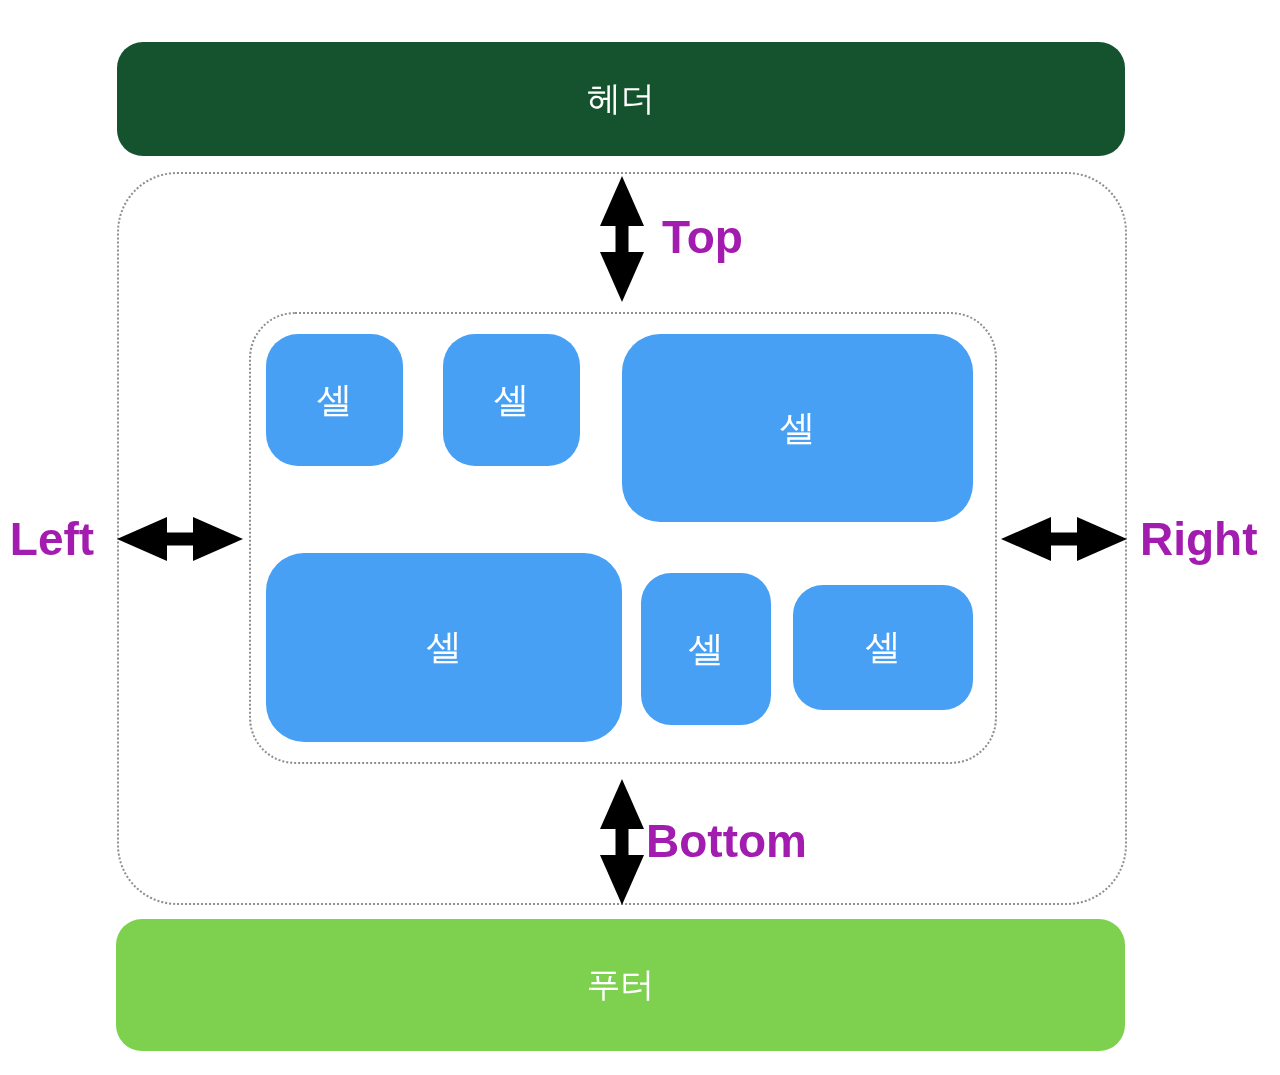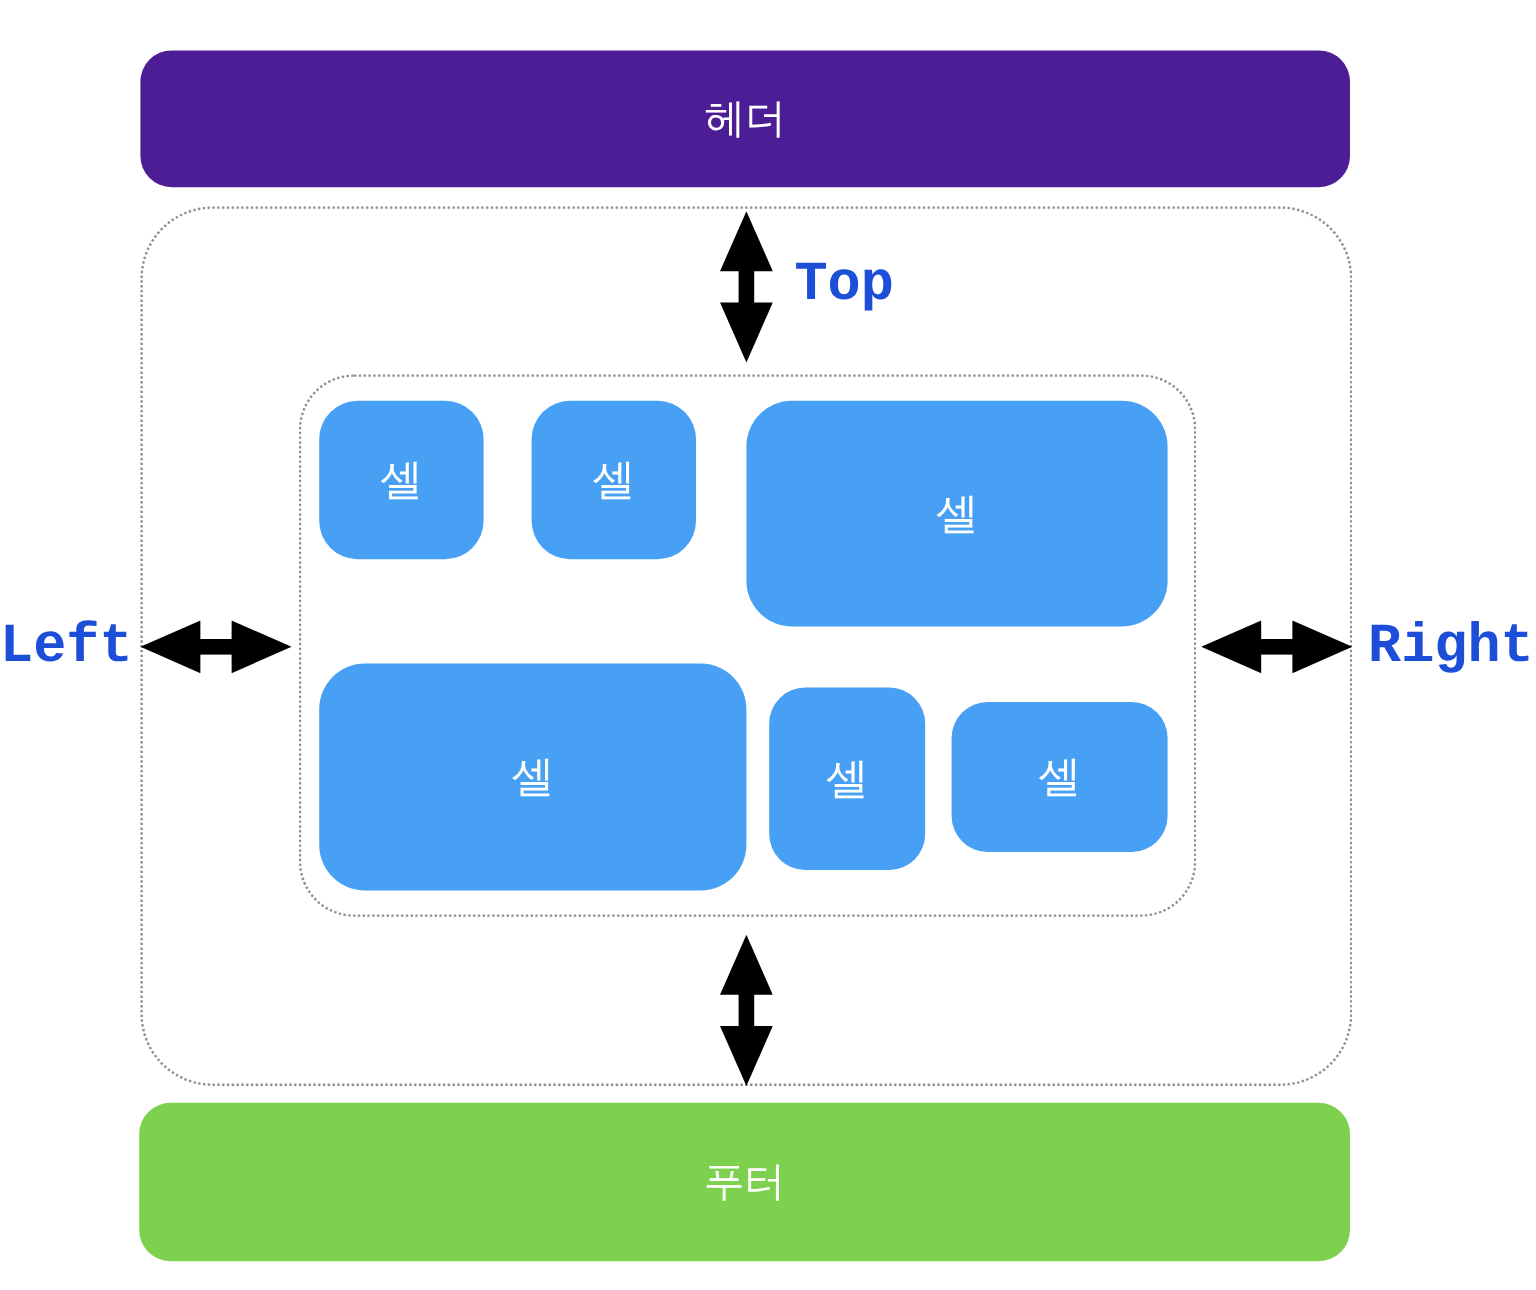--- a/index.html
+++ b/index.html
@@ -23,21 +23,21 @@
     align-items: center;
     justify-content: center;
     color: #ffffff;
     font-size: 34px;
     font-weight: 400;
     border-radius: 26px;
   }
   .header-bar {
     left: 117px; top: 42px;
     width: 1008px; height: 114px;
-    background: #4c1d95;
+    background: #14532d;
   }
   .footer-bar {
     left: 116px; top: 919px;
     width: 1009px; height: 132px;
     background: #7ED14F;
   }
 
   
   .outer-section {
     left: 117px; top: 172px;
@@ -66,26 +66,25 @@
   }
   .cell-r1c1 { left: 266px; top: 334px; width: 137px; height: 132px; border-radius: 32px; }
   .cell-r1c2 { left: 443px; top: 334px; width: 137px; height: 132px; border-radius: 32px; }
   .cell-r1c3 { left: 622px; top: 334px; width: 351px; height: 188px; border-radius: 38px; }
   .cell-r2c1 { left: 266px; top: 553px; width: 356px; height: 189px; border-radius: 38px; }
   .cell-r2c2 { left: 641px; top: 573px; width: 130px; height: 152px; border-radius: 30px; }
   .cell-r2c3 { left: 793px; top: 585px; width: 180px; height: 125px; border-radius: 30px; }
 
   
   .inset-label {
-    color: #1d4ed8;
+    color: #a21caf;
     font-size: 46px;
     font-weight: 700;
     line-height: 46px;
     white-space: nowrap;
-    font-family: Liberation Mono, monospace;
   }
   .label-top    { left: 662px;  top: 214px; }
   .label-bottom { left: 646px;  top: 818px; }
   .label-left   { left: 0px;    top: 516px; width: 104px; text-align: center; }
   .label-right  { left: 1140px; top: 516px; }
 
   
   .arrow-top    { left: 600px;  top: 176px; }
   .arrow-bottom { left: 600px;  top: 779px; }
   .arrow-left   { left: 117px;  top: 517px; }
@@ -128,20 +127,21 @@
     <rect x="15.5" y="46" width="13" height="34" fill="#000000"></rect>
     <polygon points="22,126 44,76 0,76" fill="#000000"></polygon>
   </svg>
   <div class="abs inset-label label-top">Top</div>
 
   <svg class="abs arrow-bottom" width="44" height="126" viewBox="0 0 44 126">
     <polygon points="22,0 44,50 0,50" fill="#000000"></polygon>
     <rect x="15.5" y="46" width="13" height="34" fill="#000000"></rect>
     <polygon points="22,126 44,76 0,76" fill="#000000"></polygon>
   </svg>
+  <div class="abs inset-label label-bottom">Bottom</div>
 
   <div class="abs inset-label label-left">Left</div>
   <svg class="abs arrow-left" width="126" height="44" viewBox="0 0 126 44">
     <polygon points="0,22 50,0 50,44" fill="#000000"></polygon>
     <rect x="46" y="15.5" width="34" height="13" fill="#000000"></rect>
     <polygon points="126,22 76,0 76,44" fill="#000000"></polygon>
   </svg>
 
   <svg class="abs arrow-right" width="126" height="44" viewBox="0 0 126 44">
     <polygon points="0,22 50,0 50,44" fill="#000000"></polygon>

